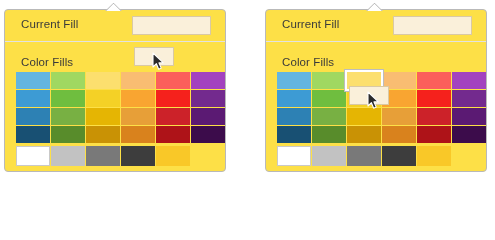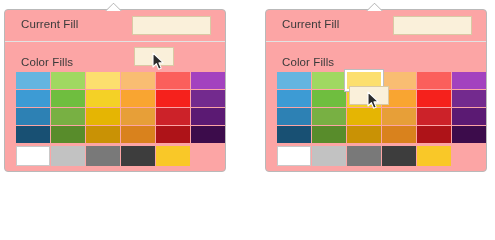--- a/index.html
+++ b/index.html
@@ -20,21 +20,21 @@
     height: 176px;
     background: #ffffff;
   }
 
   
   .panel {
     position: absolute;
     top: 9px;
     width: 222px;
     height: 163px;
-    background: #fca5a5;
+    background: #fde047;
     border: 1px solid #b9b9b9;
     border-radius: 4px;
     box-sizing: border-box;
     overflow: visible;
   }
   .panel.left  { left: 4px; }
   .panel.right { left: 265px; }
 
   
   .notch {

